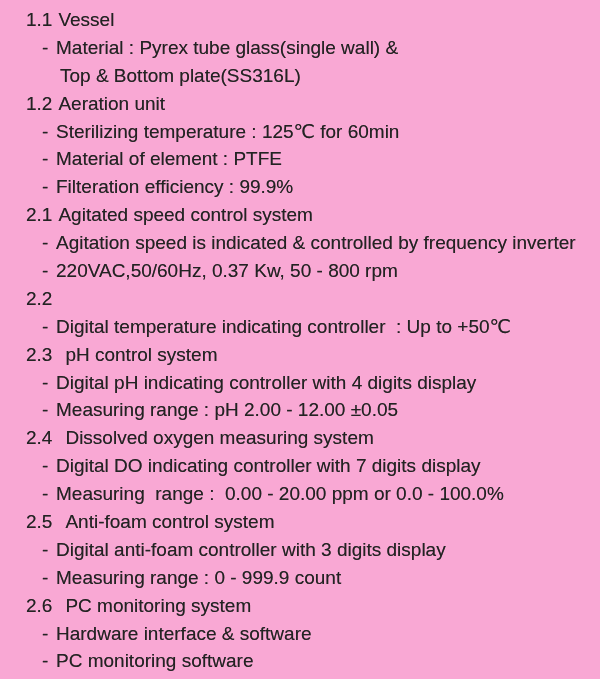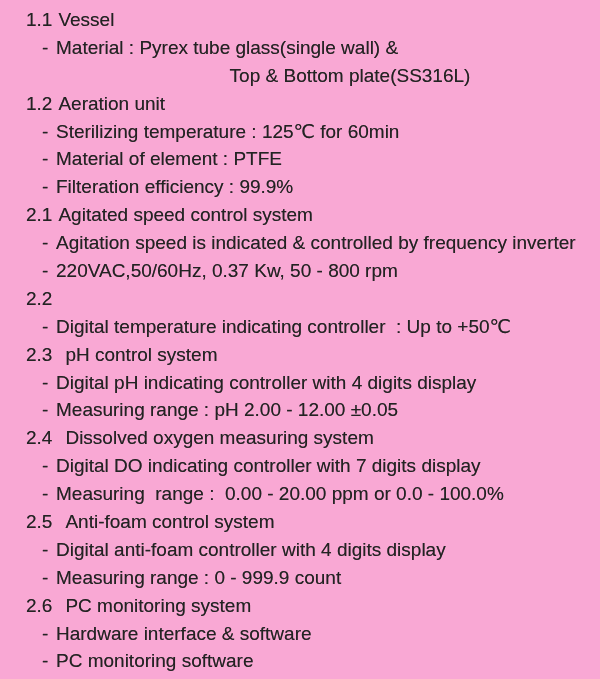--- a/index.html
+++ b/index.html
@@ -20,21 +20,21 @@
     height: 27.9px;
     display: flex;
     align-items: center;
   }
   .line span { white-space: pre; }
   .h { padding-left: 26px; }
   .h .title { margin-left: 6px; text-align: right; }
   .h.g2 .title { margin-left: 13px; }
   .b { padding-left: 42px; }
   .b .dash { display: inline-block; width: 14px; flex: 0 0 14px; }
-  .c { padding-left: 100px; justify-content: center; }
+  .c { padding-left: 60px; }
 </style>
 </head>
 <body>
 
 <div class="doc">
 
   <div class="line h">
     <span class="num">1.1</span>
       <span class="title">Vessel</span>
   </div>
@@ -109,21 +109,21 @@
     <span class="dash">-</span>
       <span class="text">Measuring  range :  0.00 - 20.00 ppm or 0.0 - 100.0%</span>
   </div>
 
   <div class="line h g2">
     <span class="num">2.5</span>
       <span class="title">Anti-foam control system</span>
   </div>
   <div class="line b">
     <span class="dash">-</span>
-      <span class="text">Digital anti-foam controller with 4 digits display</span>
+      <span class="text">Digital anti-foam controller with 3 digits display</span>
   </div>
   <div class="line b">
     <span class="dash">-</span>
       <span class="text">Measuring range : 0 - 999.9 count</span>
   </div>
 
   <div class="line h g2">
     <span class="num">2.6</span>
       <span class="title">PC monitoring system</span>
   </div>

